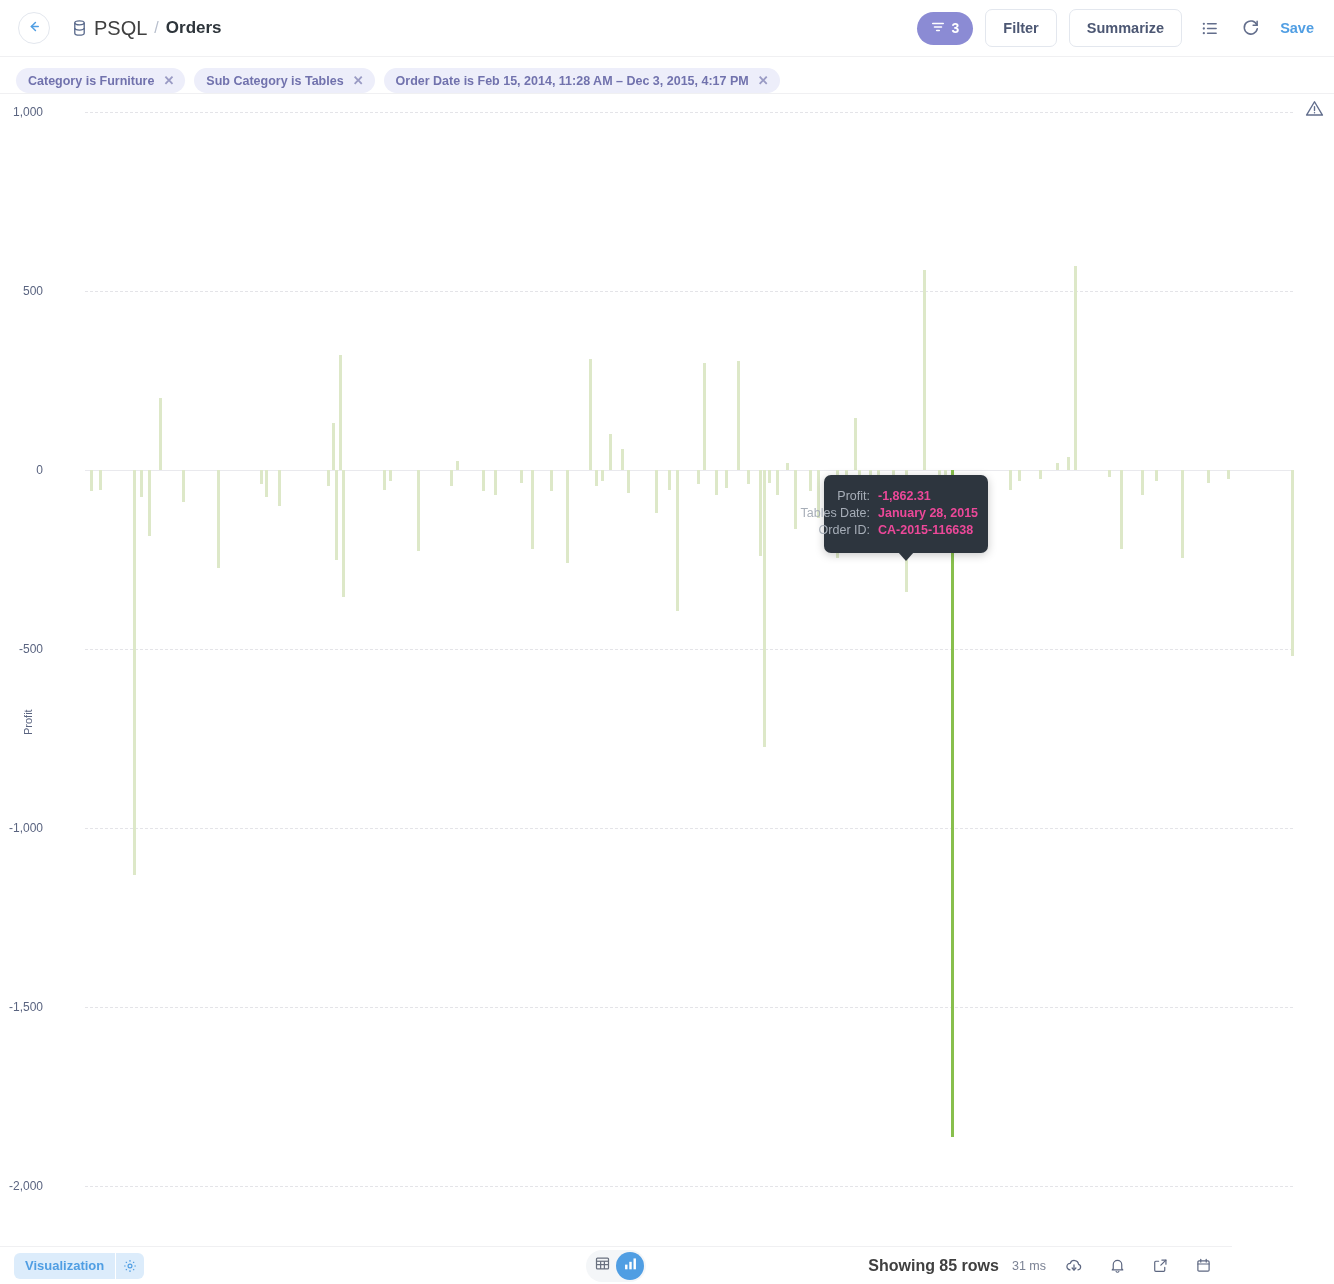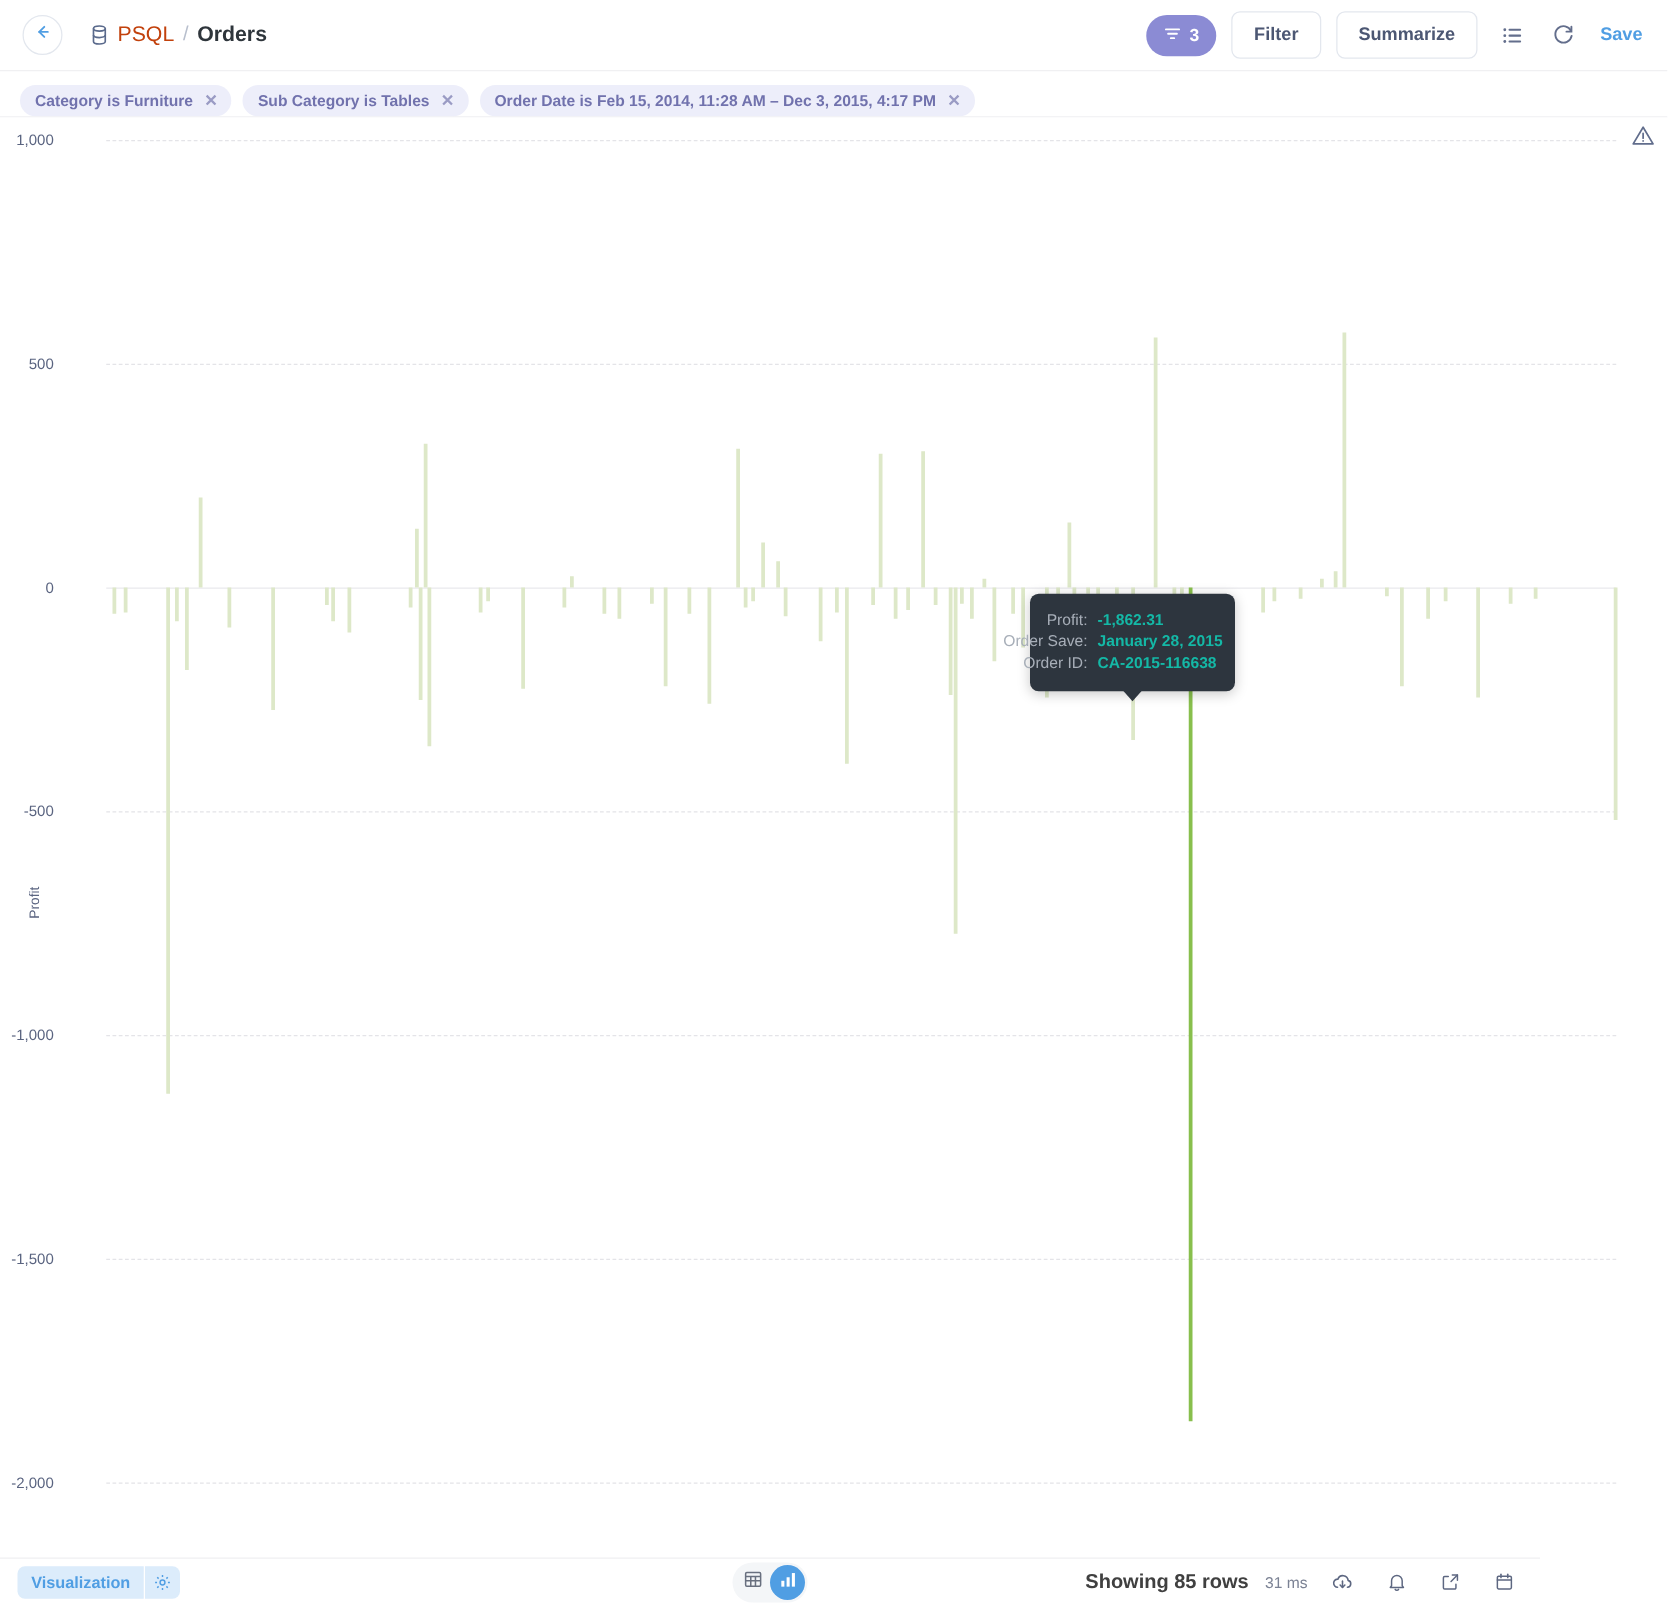--- a/index.html
+++ b/index.html
@@ -23,21 +23,21 @@
     width: 32px; height: 32px; border-radius: 50%;
     border: 1px solid #e3e7ee; background: #fff;
     display: flex; align-items: center; justify-content: center;
     cursor: pointer; flex: 0 0 auto;
   }
   .breadcrumb {
     display: flex; align-items: center; gap: 7px;
     margin-left: 22px; font-size: 17px;
   }
   .db-icon { display: flex; align-items: center; color: #5a6a8c; }
-  .crumb-db { color: #c2410c; font-size: 17px; cursor: pointer; }
+  .crumb-db { color: #404040; font-size: 20px; cursor: pointer; }
   .crumb-sep { color: #b8bfcd; font-size: 16px; }
   .crumb-current { color: #2e353b; font-weight: bold; font-size: 17px; }
 
   .header-right {
     margin-left: auto;
     display: flex; align-items: center; gap: 12px;
   }
   .filter-badge {
     background: #8b8bd4; color: #fff;
     height: 33px; min-width: 54px; border-radius: 17px;
@@ -126,21 +126,21 @@
     width: 164px;
     background: #2d353e; color: #fff;
     border-radius: 7px;
     padding: 13px 22px 14px 14px;
     box-shadow: 0 2px 10px rgba(0,0,0,.22);
     font-size: 12.5px;
     z-index: 20;
   }
   .tt-row { display: flex; justify-content: flex-end; gap: 8px; line-height: 17px; }
   .tt-key { color: #a7aeb8; white-space: nowrap; }
-  .tt-val { color: #14b8a6; font-weight: bold; white-space: nowrap; min-width: 88px; }
+  .tt-val { color: #ec4899; font-weight: bold; white-space: nowrap; min-width: 88px; }
   .tt-arrow {
     position: absolute; left: 50%; bottom: -8px;
     margin-left: -8px;
     width: 0; height: 0;
     border-left: 8px solid transparent;
     border-right: 8px solid transparent;
     border-top: 9px solid #2d353e;
   }
 
   
@@ -363,21 +363,21 @@
     </div>
 
   <div class="ylabel">Profit</div>
 
   <div class="tooltip">
     <div class="tt-row">
       <span class="tt-key">Profit:</span>
       <span class="tt-val">-1,862.31</span>
     </div>
     <div class="tt-row">
-      <span class="tt-key">Order Save:</span>
+      <span class="tt-key">Tables Date:</span>
       <span class="tt-val">January 28, 2015</span>
     </div>
     <div class="tt-row">
       <span class="tt-key">Order ID:</span>
       <span class="tt-val">CA-2015-116638</span>
     </div>
     <div class="tt-arrow"></div>
   </div>
 </div>
 

